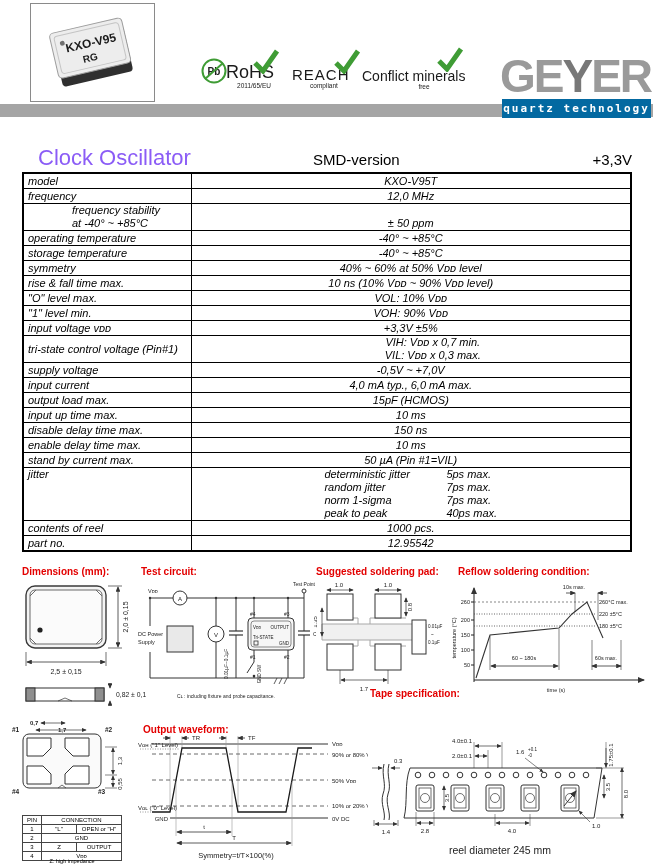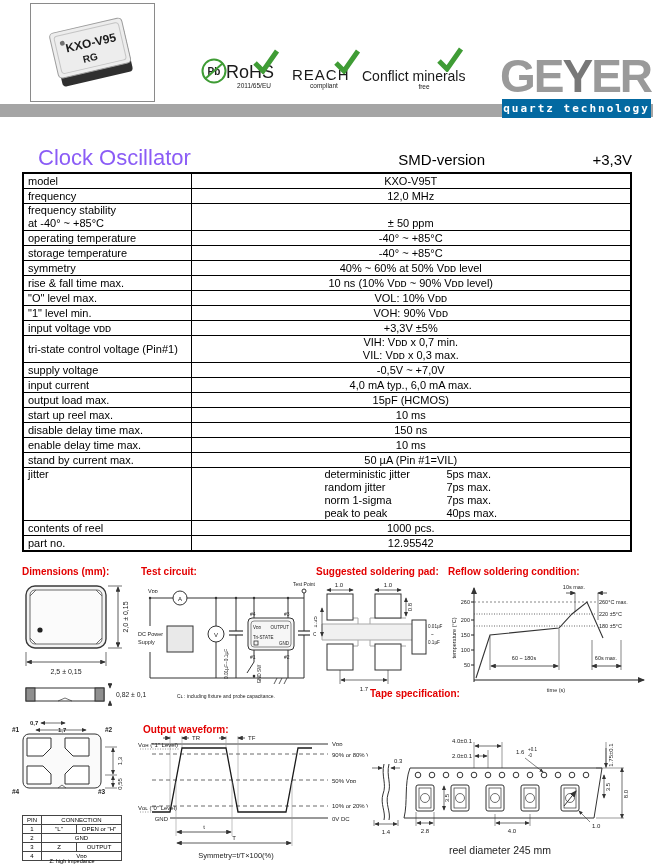--- a/index.html
+++ b/index.html
@@ -11,28 +11,28 @@
   .gray-bar{left:0;top:104px;width:653px;height:13px;background:#a5a5a5;}
   .brand-name{left:500px;top:52px;font-size:46px;font-weight:700;color:#9a9a9a;letter-spacing:-2px;line-height:48px;z-index:2;text-align:center;}
   .brand-name .y{color:#787878;}
   .tagline{left:502px;top:99px;width:149px;height:19px;background:#0369a1;color:#fff;
            font-family:"DejaVu Sans Mono",monospace;font-weight:700;font-size:11px;letter-spacing:2px;
            display:flex;align-items:center;justify-content:center;z-index:3;}
   .cert-label{color:#1a1a1a;}
   .cert-sub{font-size:6.5px;color:#222;text-align:center;}
   
   .t-product{left:22px;top:145px;font-size:22px;color:#8b5cf6;margin-left:16px;}
-  .t-version{left:325px;top:151px;width:160px;text-align:right;font-size:15px;}
+  .t-version{left:313px;top:151px;width:160px;text-align:left;font-size:15px;}
   .t-voltage{left:555px;top:151px;width:77px;text-align:right;font-size:15px;}
   
   table.spec{position:absolute;left:22px;top:172px;width:610px;border-collapse:collapse;
-             font-size:11px;border:2px solid #000;table-layout:fixed;}
+             font-size:11px;border:2px solid #000;table-layout:fixed;font-style:italic;}
   .spec td{border:1px solid #000;padding:0 4px;height:14px;line-height:13px;vertical-align:middle;overflow:hidden;}
   .spec td.val{text-align:center;}
-  .spec .l2{line-height:13px;}
+  .spec .l2{line-height:13px;margin-left:44px;}
   .jgrid{display:inline-grid;grid-template-columns:118px auto;column-gap:4px;text-align:left;line-height:13px;}
   
   .rt{color:#e30000;font-weight:700;font-size:10px;white-space:nowrap;}
   svg text{font-family:"Liberation Sans",sans-serif;fill:#1c1c1c;}
   .pin-tbl{left:22px;top:815px;width:100px;border-collapse:collapse;font-size:6px;position:absolute;}
   .pin-tbl td,.pin-tbl th{border:0.5px solid #444;padding:0;text-align:center;height:8px;line-height:8px;font-weight:400;}
   .pin-note{left:22px;top:858px;width:100px;text-align:center;font-size:5.5px;}
 </style>
 </head>
 <body>
@@ -163,21 +163,21 @@
         </tr>
       <tr>
           <td>input current</td>
           <td class="val">4,0 mA typ., 6,0 mA max.</td>
         </tr>
       <tr>
           <td>output load max.</td>
           <td class="val">15pF (HCMOS)</td>
         </tr>
       <tr>
-          <td>start up reel max.</td>
+          <td>input up time max.</td>
           <td class="val">10 ms</td>
         </tr>
       <tr>
           <td>disable delay time max.</td>
           <td class="val">150 ns</td>
         </tr>
       <tr>
           <td>enable delay time max.</td>
           <td class="val">10 ms</td>
         </tr>
@@ -386,21 +386,21 @@
     <line x1="26" y1="92" x2="26" y2="106" stroke="#333" stroke-width="0.6"></line>
     <line x1="74" y1="92" x2="74" y2="106" stroke="#333" stroke-width="0.6"></line>
     <line x1="27" y1="102" x2="73" y2="102" stroke="#333" stroke-width="0.7" marker-start="url(#as)" marker-end="url(#ae)"></line>
     <text x="50" y="113" font-size="6" text-anchor="middle">1.7</text>
     <text x="114" y="50" font-size="4.6">0.01µF</text>
     <text x="117" y="58" font-size="4.6">~</text>
     <text x="114" y="66" font-size="4.6">0.1µF</text>
   </svg>
 
   
-  <div class="abs rt" style="left:448px;top:566px;">Reflow soldering condition:</div>
+  <div class="abs rt" style="left:458px;top:566px;">Reflow soldering condition:</div>
   <svg class="abs" style="left:446px;top:580px;" width="207" height="122">
     <line x1="28" y1="100" x2="198" y2="100" stroke="#222" marker-end="url(#ae)"></line>
     <line x1="28" y1="102" x2="28" y2="8" stroke="#222" marker-end="url(#ae)"></line>
     <g stroke="#222">
         <line x1="25" y1="22" x2="28" y2="22"></line>
         <line x1="25" y1="40" x2="28" y2="40"></line>
         <line x1="25" y1="55" x2="28" y2="55"></line>
         <line x1="25" y1="70" x2="28" y2="70"></line>
         <line x1="25" y1="85" x2="28" y2="85"></line>
       </g>

